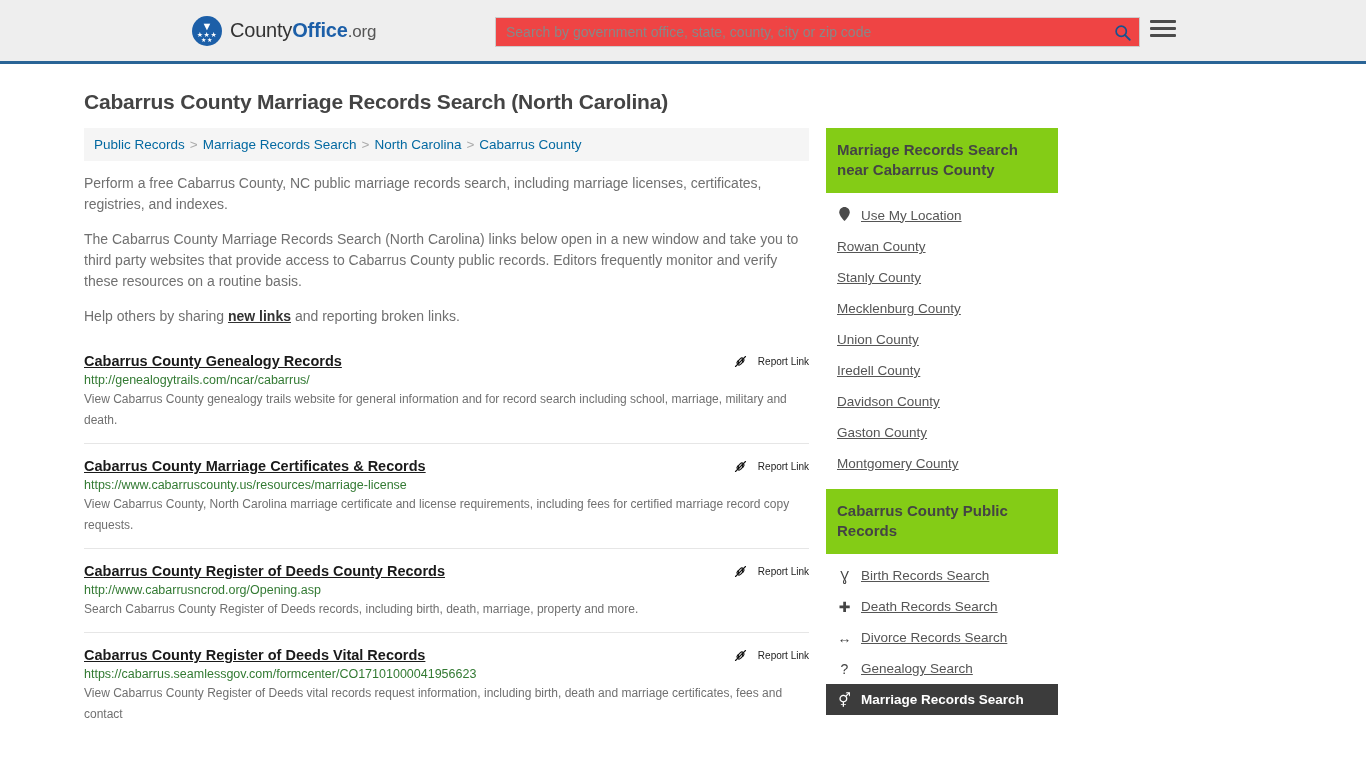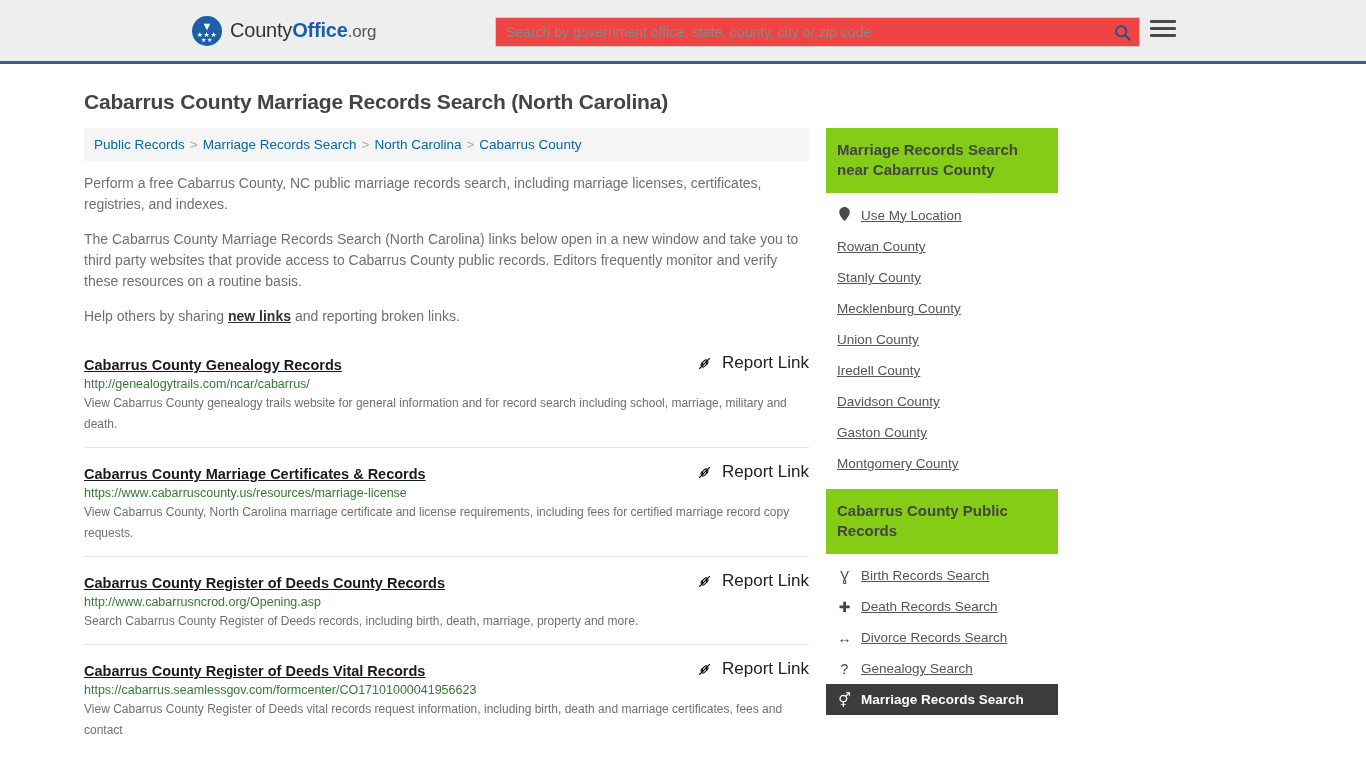--- a/index.html
+++ b/index.html
@@ -176,21 +176,21 @@
     color: #1a1a1a;
     text-decoration: underline;
     cursor: pointer;
     margin: 0;
   }
   .report-link {
     display: flex;
     align-items: center;
     gap: 10px;
     color: #222222;
-    font-size: 17px;
+    font-size: 10px;
     cursor: pointer;
     white-space: nowrap;
     flex: 0 0 auto;
     margin-left: 16px;
   }
   .result-url {
     font-size: 12.5px;
     color: #337a33;
     margin: 4px 0 2px 0;
     word-break: break-all;

